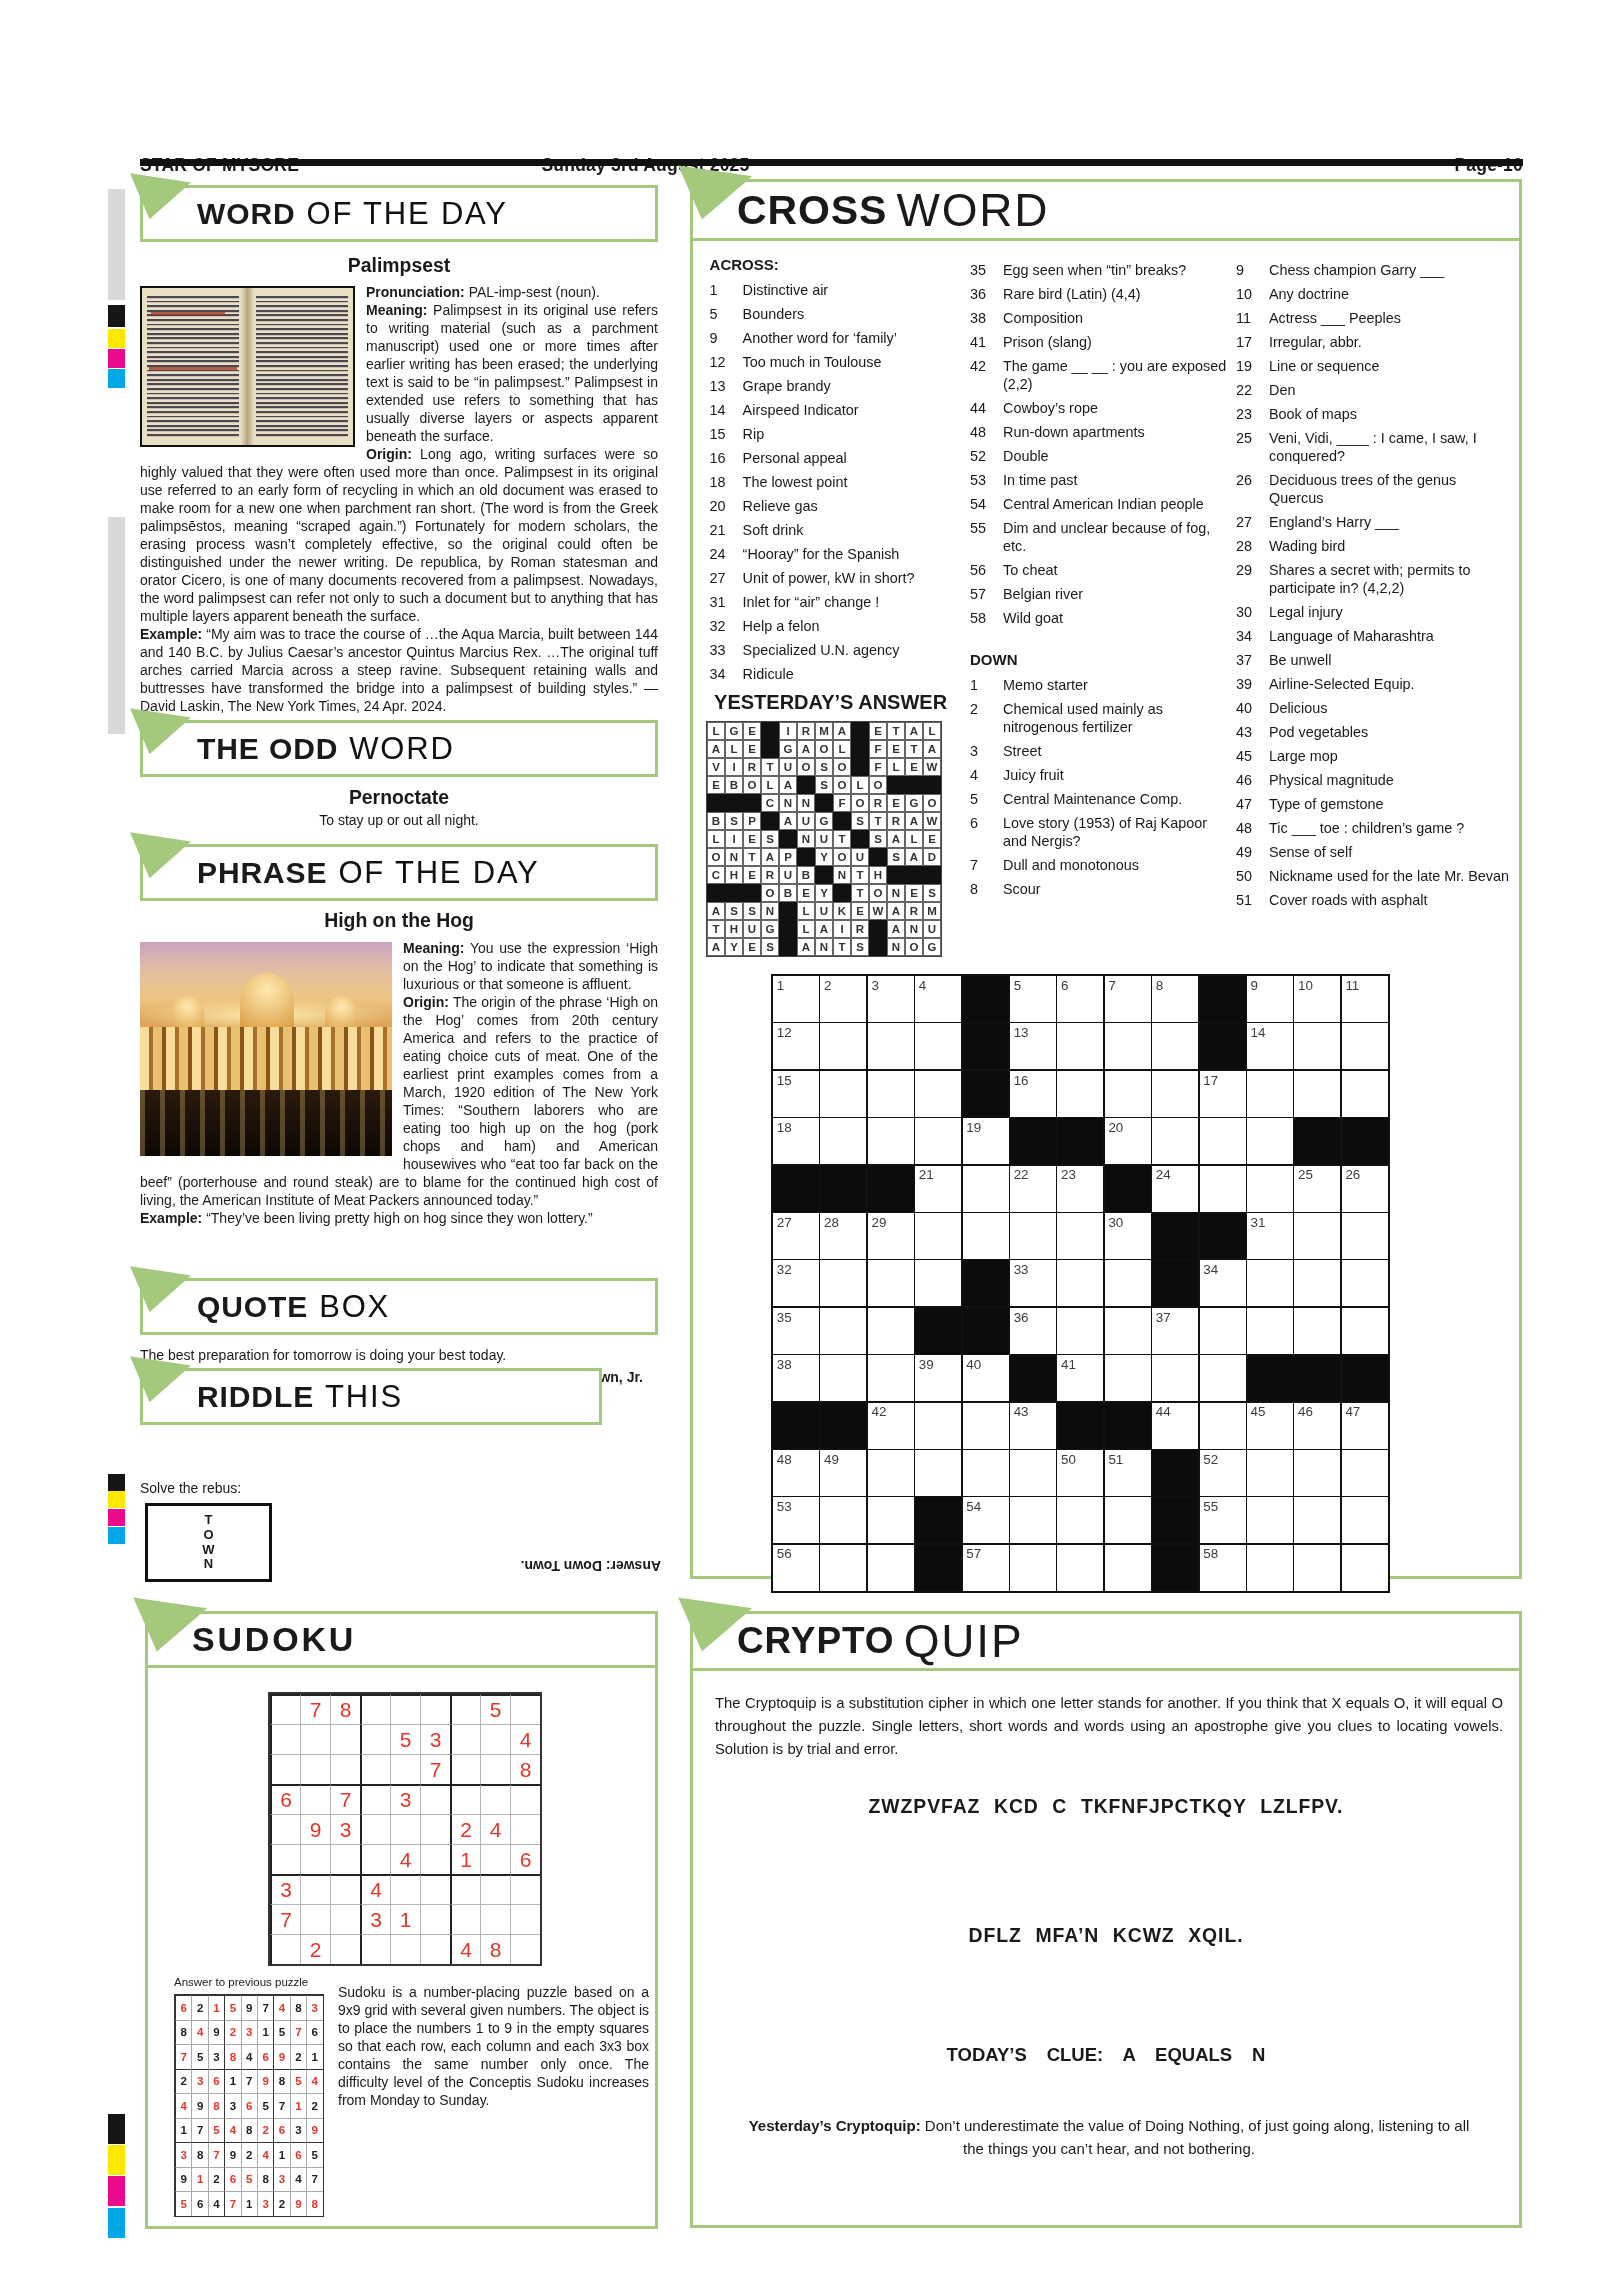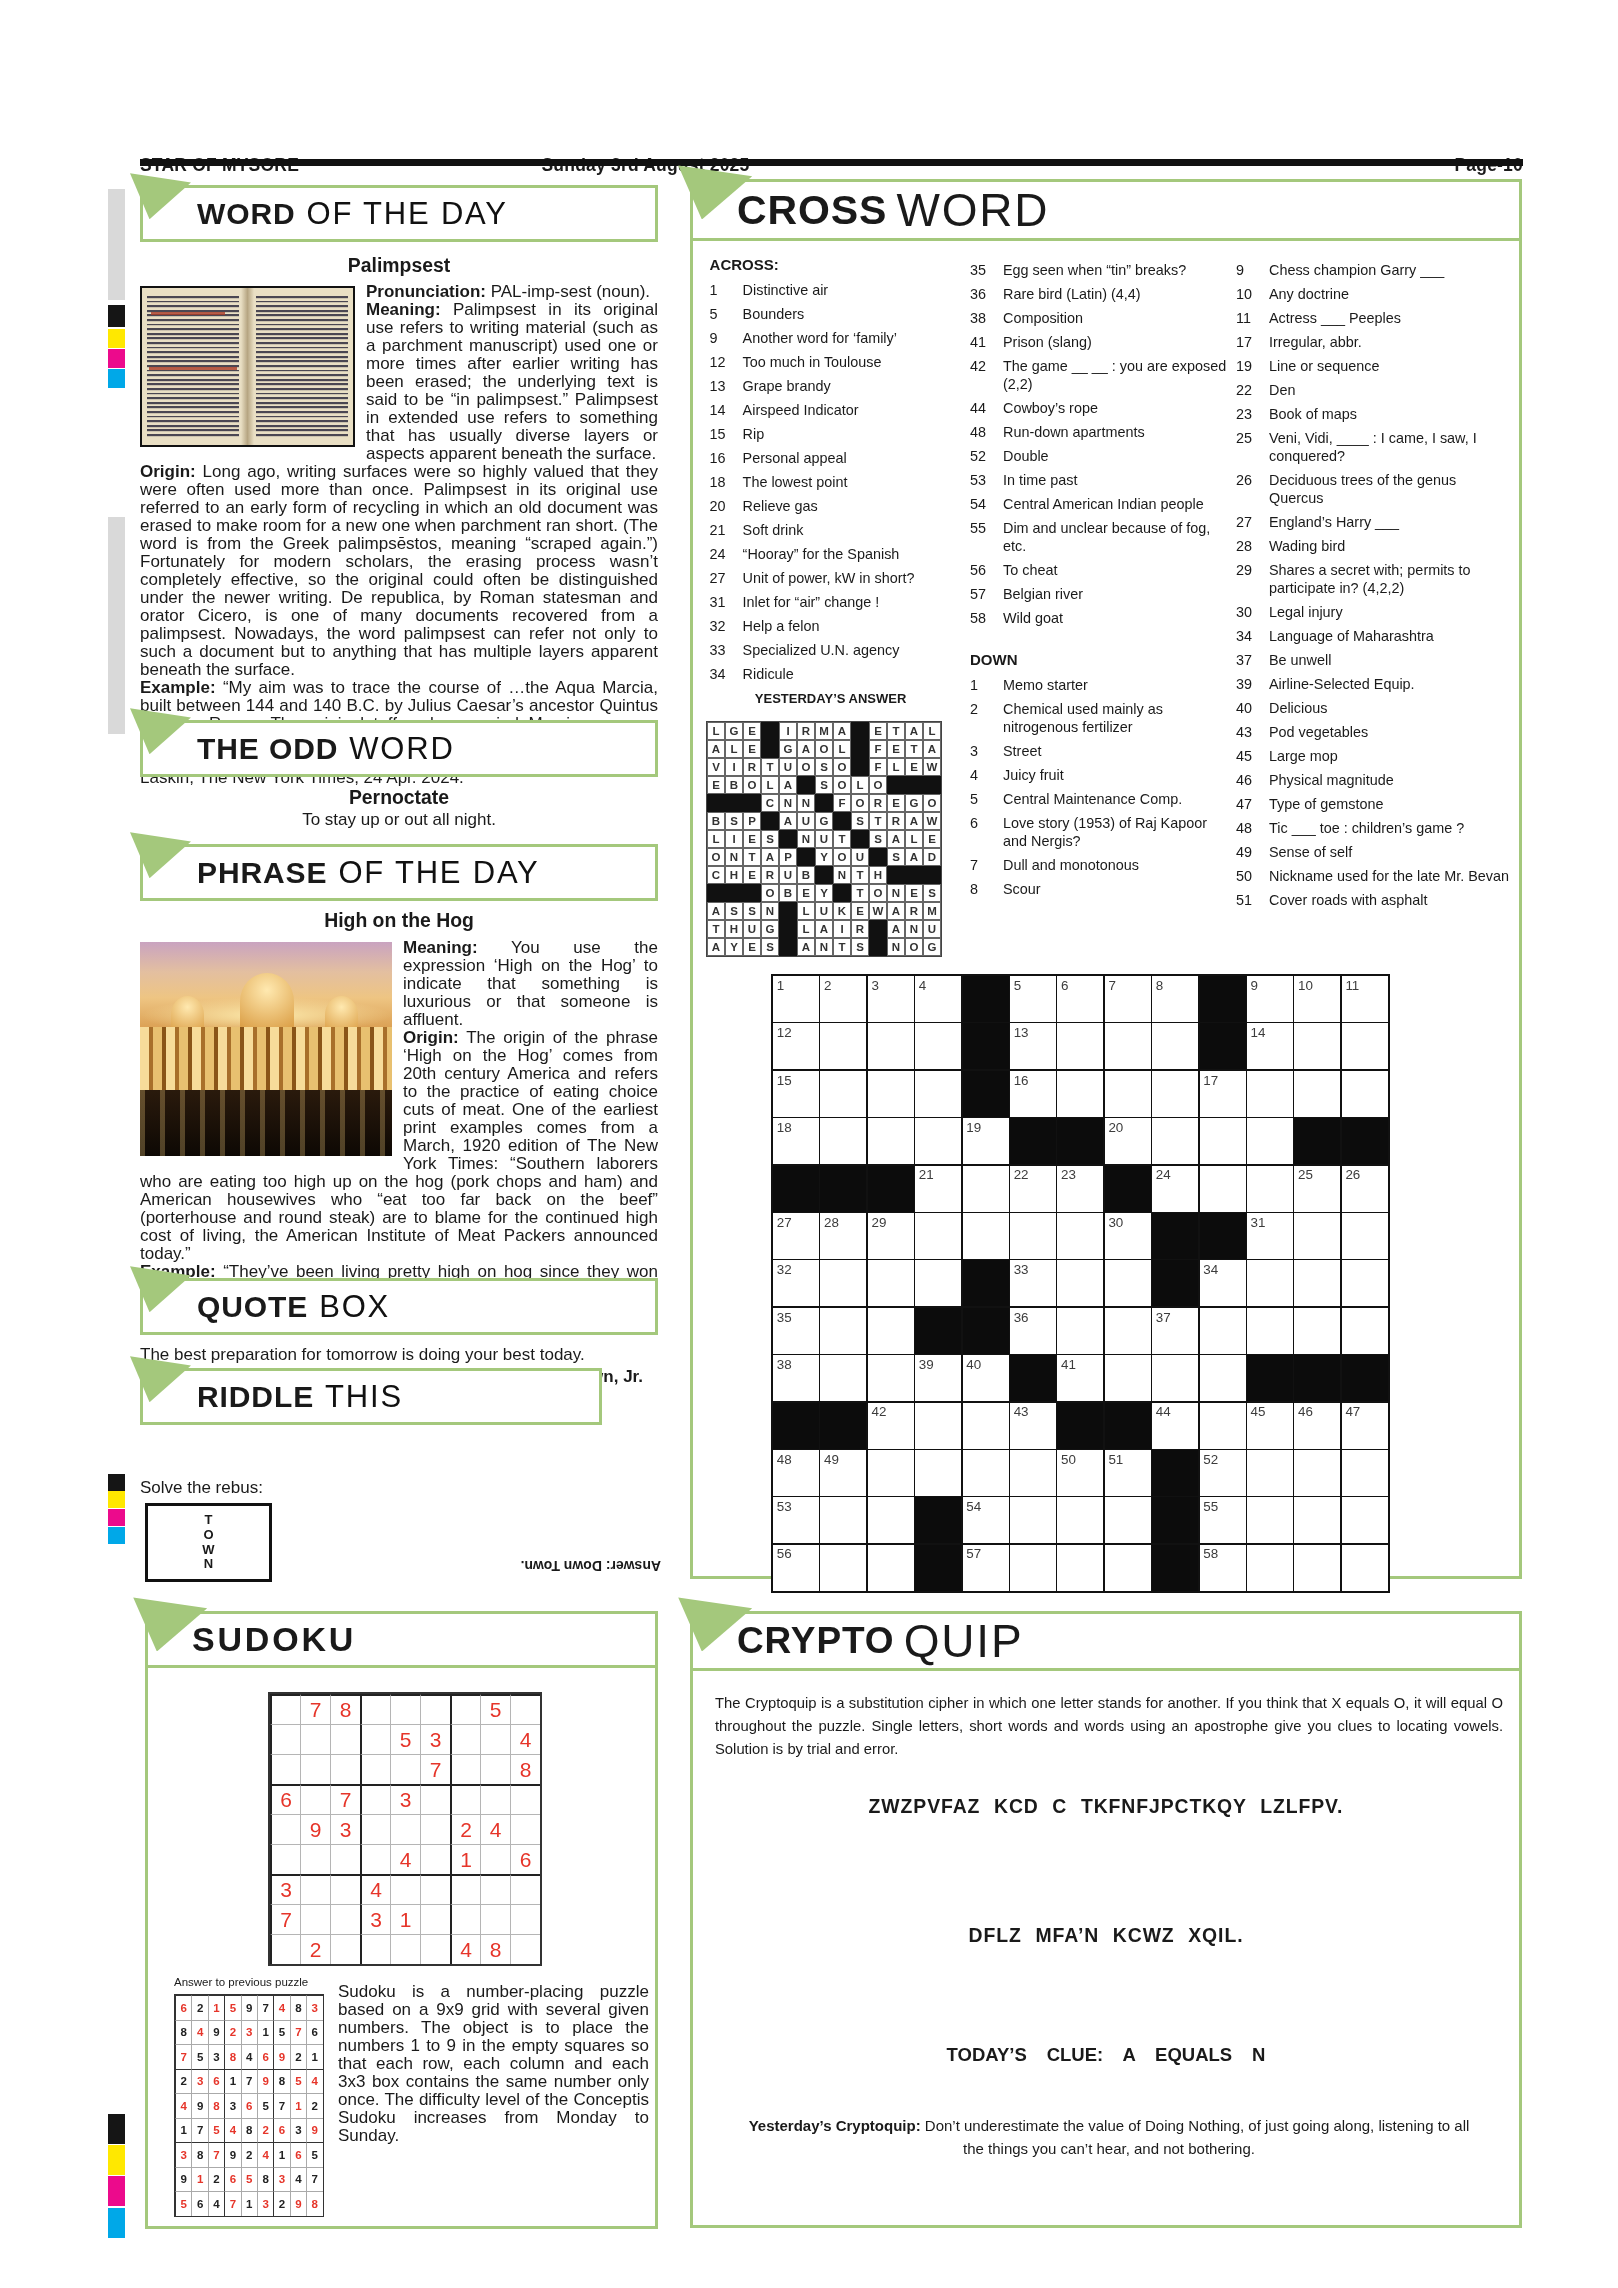--- a/index.html
+++ b/index.html
@@ -22,21 +22,21 @@
   .sec-head .hl { font-size:31px; font-weight:normal; letter-spacing:1.8px; margin-left:11px; color:#111; }
 
   
   .bigbox { position:absolute; border:3.7px solid #a4c87c; background:#fff; }
   .bigbox .bb-head { position:relative; border-bottom:3.7px solid #a4c87c; display:flex; align-items:center; padding-left:44px; }
   .bigbox .tri { position:absolute; top:-16.6px; left:-14.8px; width:74px; height:54px; background:#a4c87c; clip-path:polygon(0 0,100% 20%,32% 100%); }
   .bigbox .hb { font-weight:bold; font-size:41px; letter-spacing:0.9px; }
   .bigbox .hl { font-size:46px; font-weight:normal; letter-spacing:1.8px; margin-left:9.2px; }
 
   
-  .txt { font-size:17px; line-height:18px; text-align:justify; }
+  .txt { font-size:14px; line-height:18px; text-align:justify; }
   .ctr { text-align:center; }
   .title { font-size:19.4px; font-weight:bold; text-align:center; }
 
   
   .manuscript { float:left; width:215px; height:161px; border:2.8px solid #111; margin:3.7px 11px 5.5px 0; background:#e9dfc4; position:relative; }
   .ms-col { position:absolute; top:7.4px; bottom:7.4px; width:44%;
      background:repeating-linear-gradient(180deg, rgba(30,28,50,.78) 0 1.8px, rgba(30,28,50,.15) 1.8px 2.8px, transparent 2.8px 4.6px);
   }
   .ms-col.l { left:4.6px; } .ms-col.r { right:4.6px; }
   .ms-red1, .ms-red2 { position:absolute; height:2.8px; background:rgba(170,60,40,.8); }
@@ -58,21 +58,21 @@
   .flip { transform:rotate(180deg); font-weight:bold; font-size:14px; }
 
   
   .cluecol { position:absolute; }
   .cluehead { font-weight:bold; font-size:15px; margin-bottom:8.3px; }
   .clue { display:flex; margin-bottom:6px; font-size:14.4px; line-height:18px; }
   .clue .cn { width:33px; flex:0 0 33px; }
   .clue .ct { flex:1; }
 
   
-  .anslabel { position:absolute; font-weight:bold; font-size:13px; text-align:center; }
+  .anslabel { position:absolute; font-weight:bold; font-size:20px; text-align:center; }
   .ansgrid { position:absolute; display:grid; grid-template-columns:repeat(13,18px); grid-auto-rows:18px; border:1.8px solid #444; background:#fff; }
   .acell { border:0.9px solid #666; display:flex; align-items:center; justify-content:center; font-size:11.5px; font-weight:bold; color:#333; background:#fff; }
   .acell.blk { background:#111; border-color:#111; }
 
   
   .maingrid { position:absolute; display:grid; grid-template-columns:repeat(13,46px); grid-auto-rows:46px; border:2.8px solid #111; background:#111; gap:1.4px; }
   .mcell { background:#fff; position:relative; }
   .mcell.blk { background:#0c0c0c; }
   .mcell .num { position:absolute; top:1.8px; left:3.7px; font-size:13.4px; color:#3c3c3c; }
 

